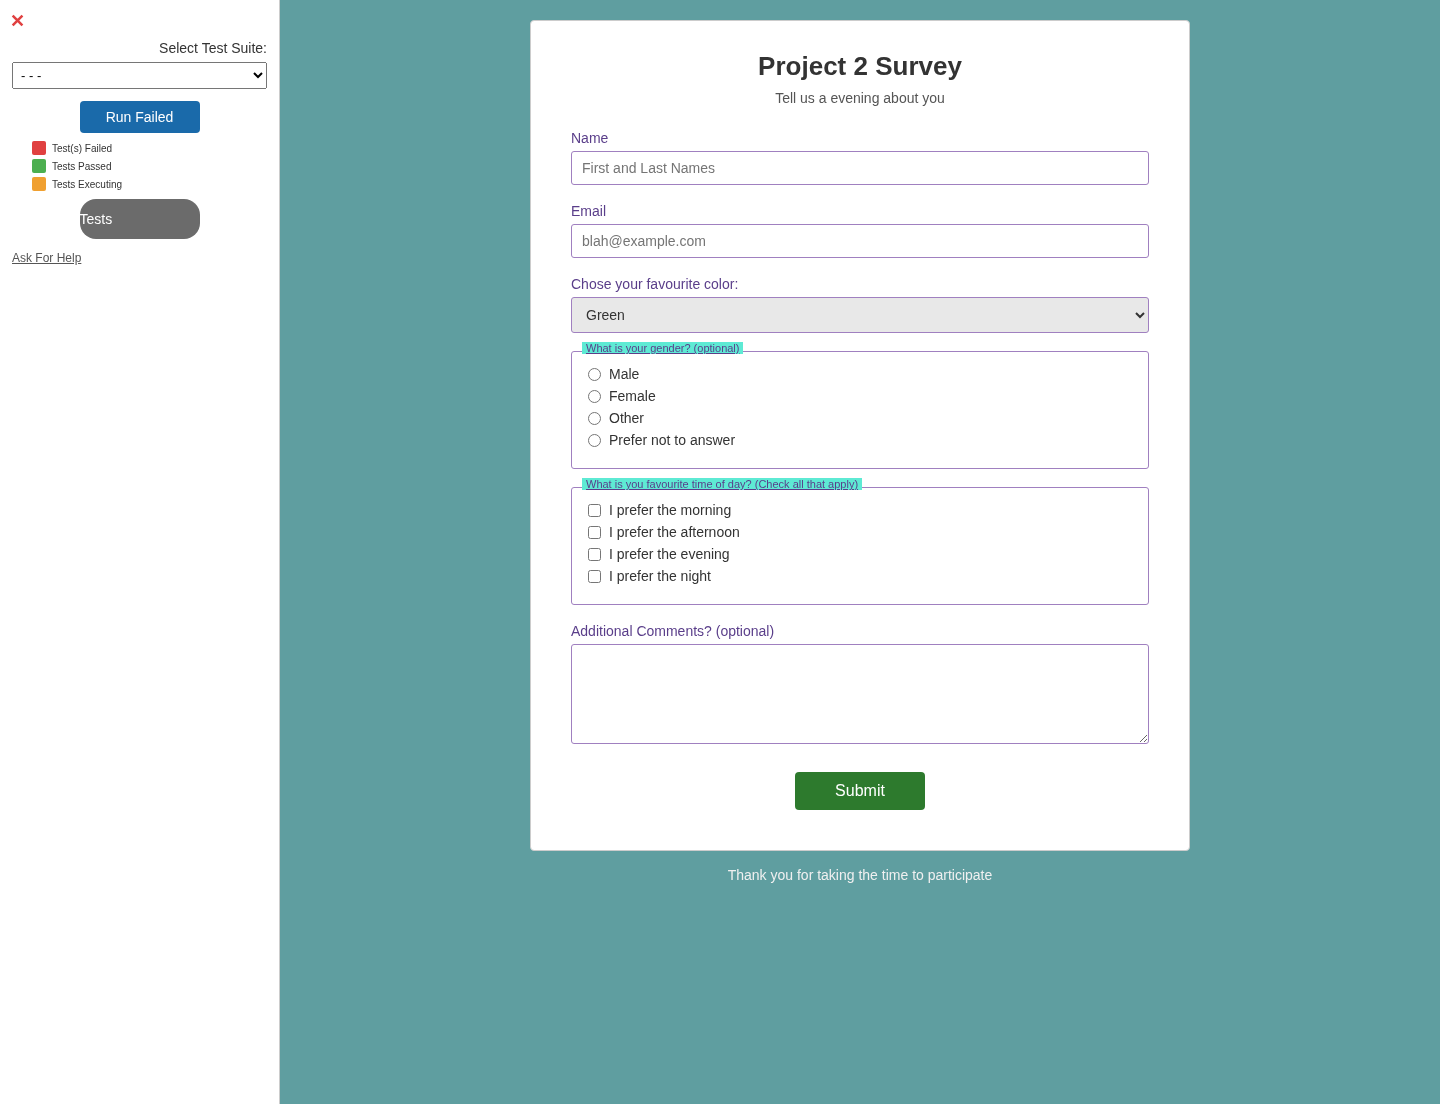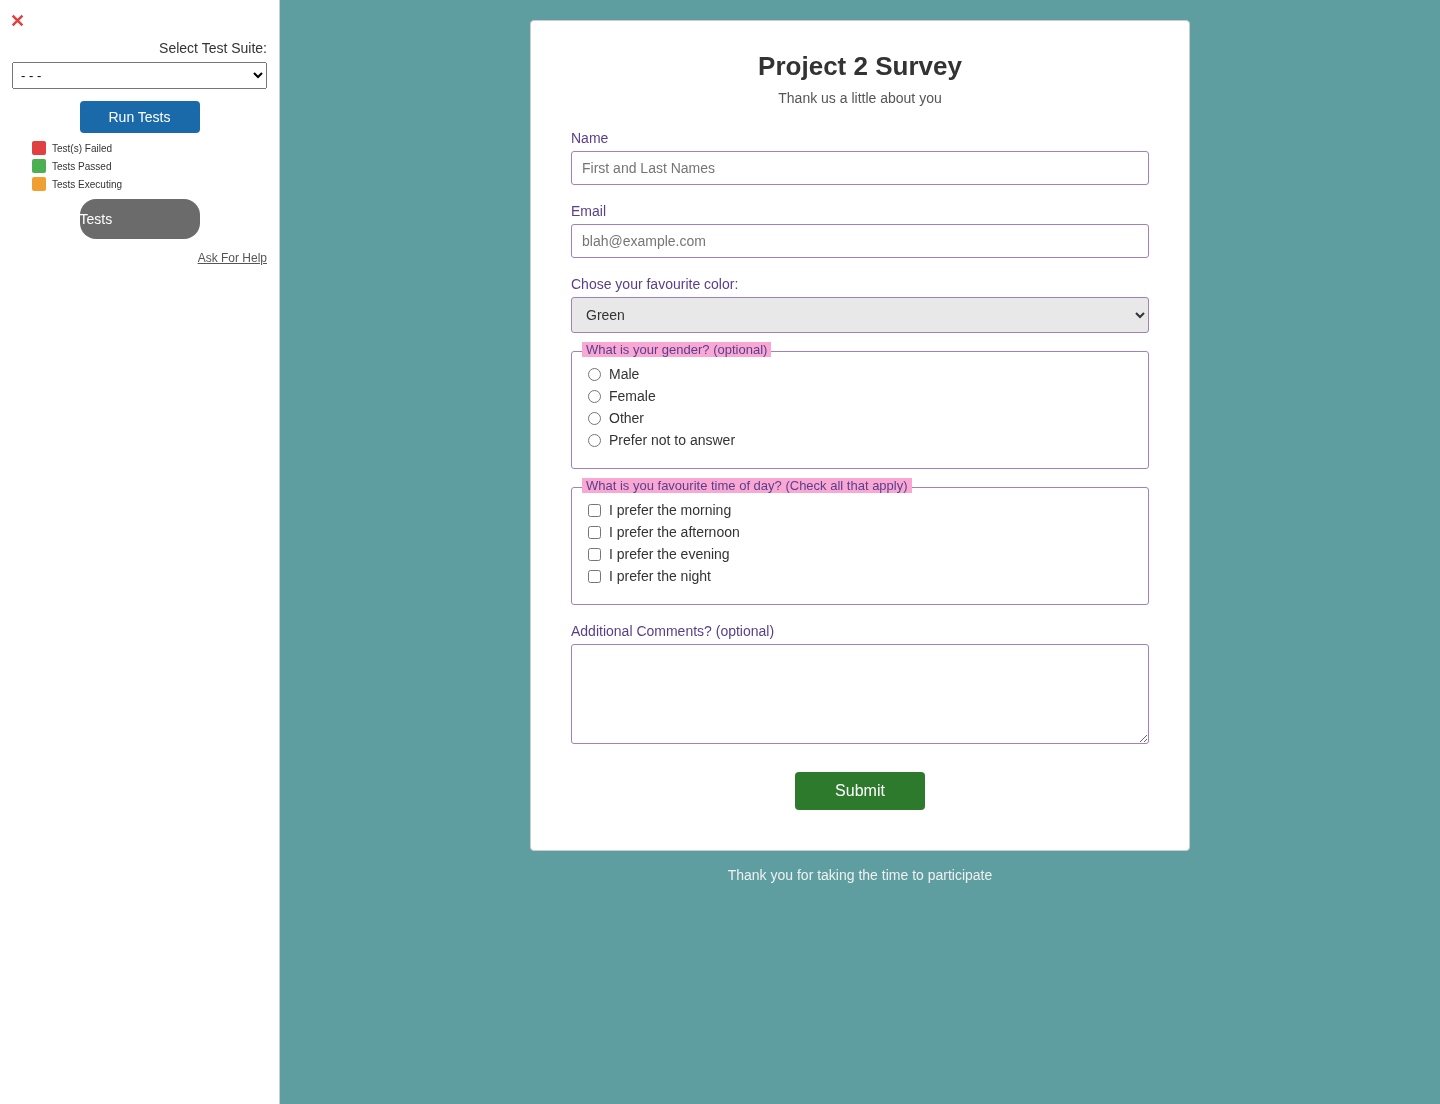--- a/index.html
+++ b/index.html
@@ -82,21 +82,21 @@
     }
     .legend-dot {
       width: 14px;
       height: 14px;
       border-radius: 2px;
       margin-right: 6px;
       display: inline-block;
     }
     #ask-help {
       display: block;
-      text-align: right;
+      text-align: left;
       font-size: 12px;
       color: #555;
       text-decoration: underline;
       cursor: pointer;
       margin-top: 4px;
     }
 
     
     #main-content {
       flex: 1;
@@ -158,27 +158,28 @@
       background: #e8e8e8;
       outline: none;
     }
     .fieldset-group {
       border: 1px solid #a080c0;
       border-radius: 3px;
       padding: 14px 16px;
       position: relative;
     }
     .fieldset-legend {
-      font-size: 13px;
+      font-size: 11px;
       color: #5a3e8a;
       position: absolute;
       top: -10px;
       left: 10px;
-      background: #f9a8d4;
+      background: #5eead4;
       padding: 0 4px;
+      text-decoration: underline;
     }
     .radio-item, .checkbox-item {
       display: flex;
       align-items: center;
       margin-bottom: 6px;
       font-size: 14px;
       color: #333;
     }
     .radio-item input, .checkbox-item input {
       margin-right: 8px;
@@ -208,21 +209,21 @@
   </style>
 </head>
 <body>
 
 <div id="left-panel">
   <button id="close-btn">✕</button>
   <div id="select-label">Select Test Suite:</div>
   <select id="suite-select">
     <option>- - -</option>
   </select>
-  <button id="run-tests-btn">Run Tests</button>
+  <button id="run-tests-btn">Run Failed</button>
   <div class="legend-area">
     <div class="legend-item">
       <span class="legend-dot" style="background:#e04040;"></span>
       <span>Test(s) Failed</span>
     </div>
     <div class="legend-item">
       <span class="legend-dot" style="background:#4caf50;"></span>
       <span>Tests Passed</span>
     </div>
     <div class="legend-item">
@@ -230,21 +231,21 @@
       <span>Tests Executing</span>
     </div>
   </div>
   <button id="tests-btn">Tests</button>
   <a id="ask-help">Ask For Help</a>
 </div>
 
 <div id="main-content">
   <div id="survey-card">
     <h1 id="survey-title">Project 2 Survey</h1>
-    <p id="survey-subtitle">Thank us a little about you</p>
+    <p id="survey-subtitle">Tell us a evening about you</p>
 
     <div class="form-group">
       <label class="form-label">Name</label>
       <input class="form-input" type="text" placeholder="First and Last Names" style="">
     </div>
 
     <div class="form-group">
       <label class="form-label">Email</label>
       <input class="form-input" type="email" placeholder="blah@example.com" style="">
     </div>

